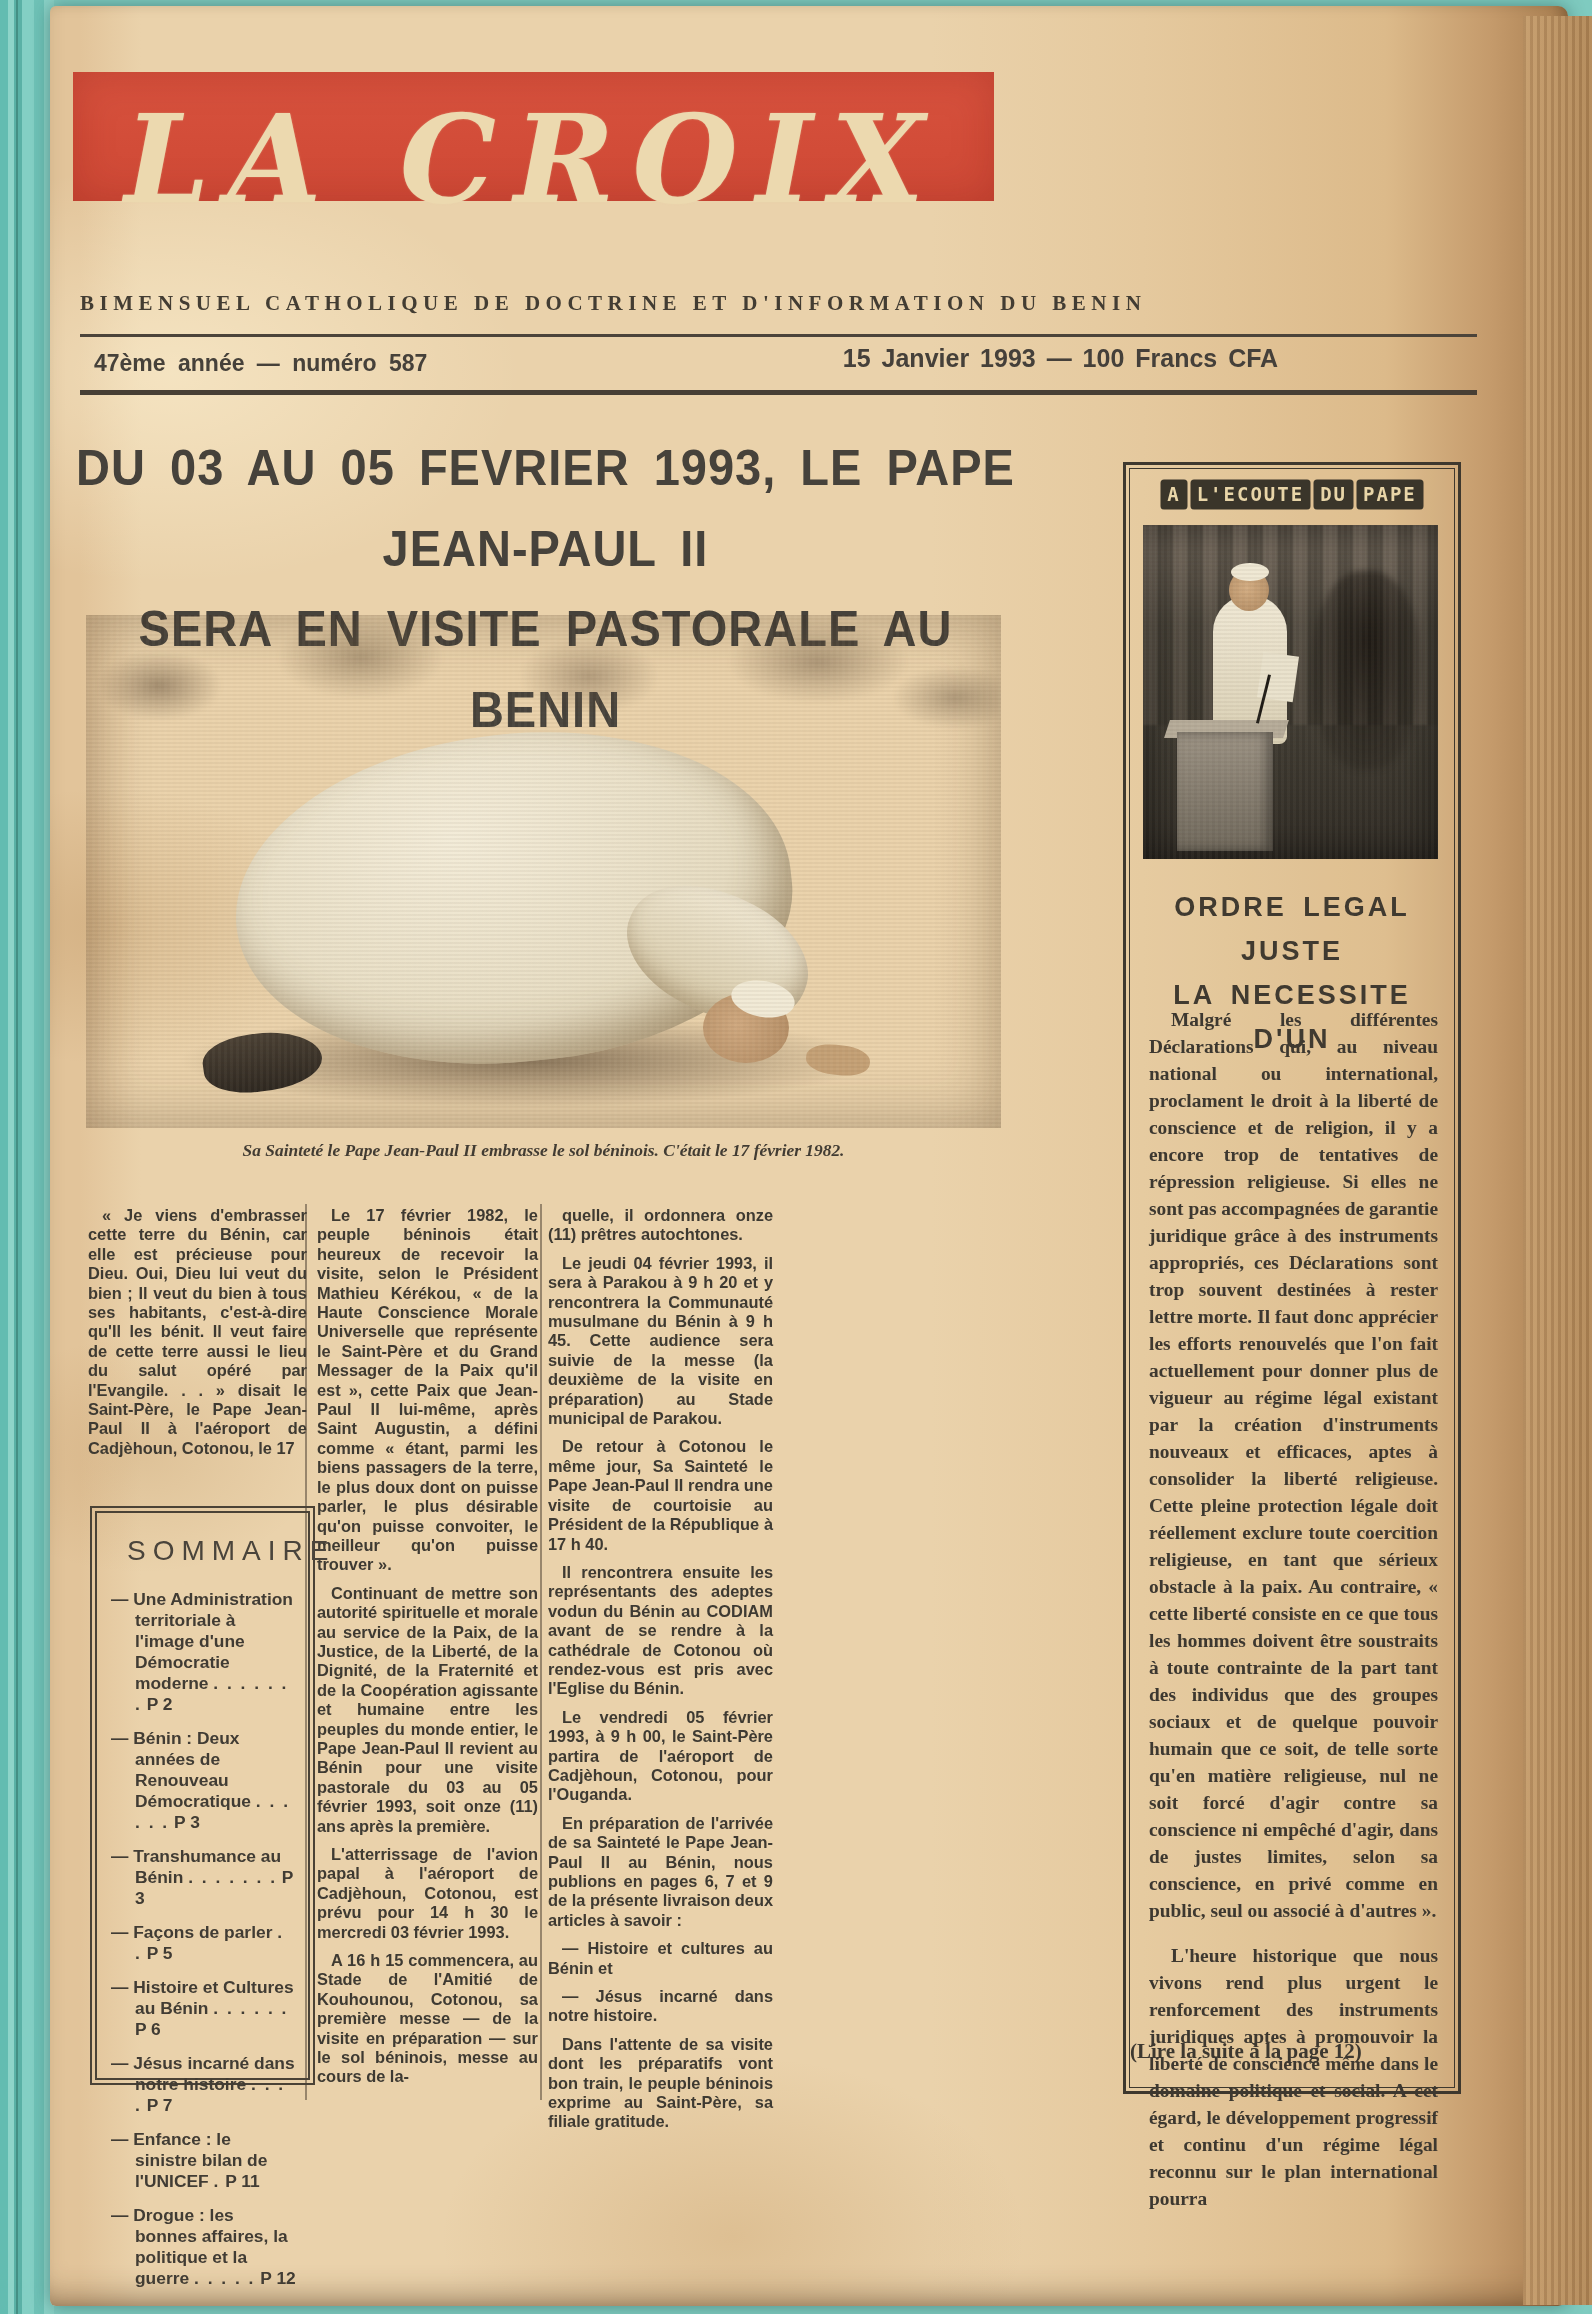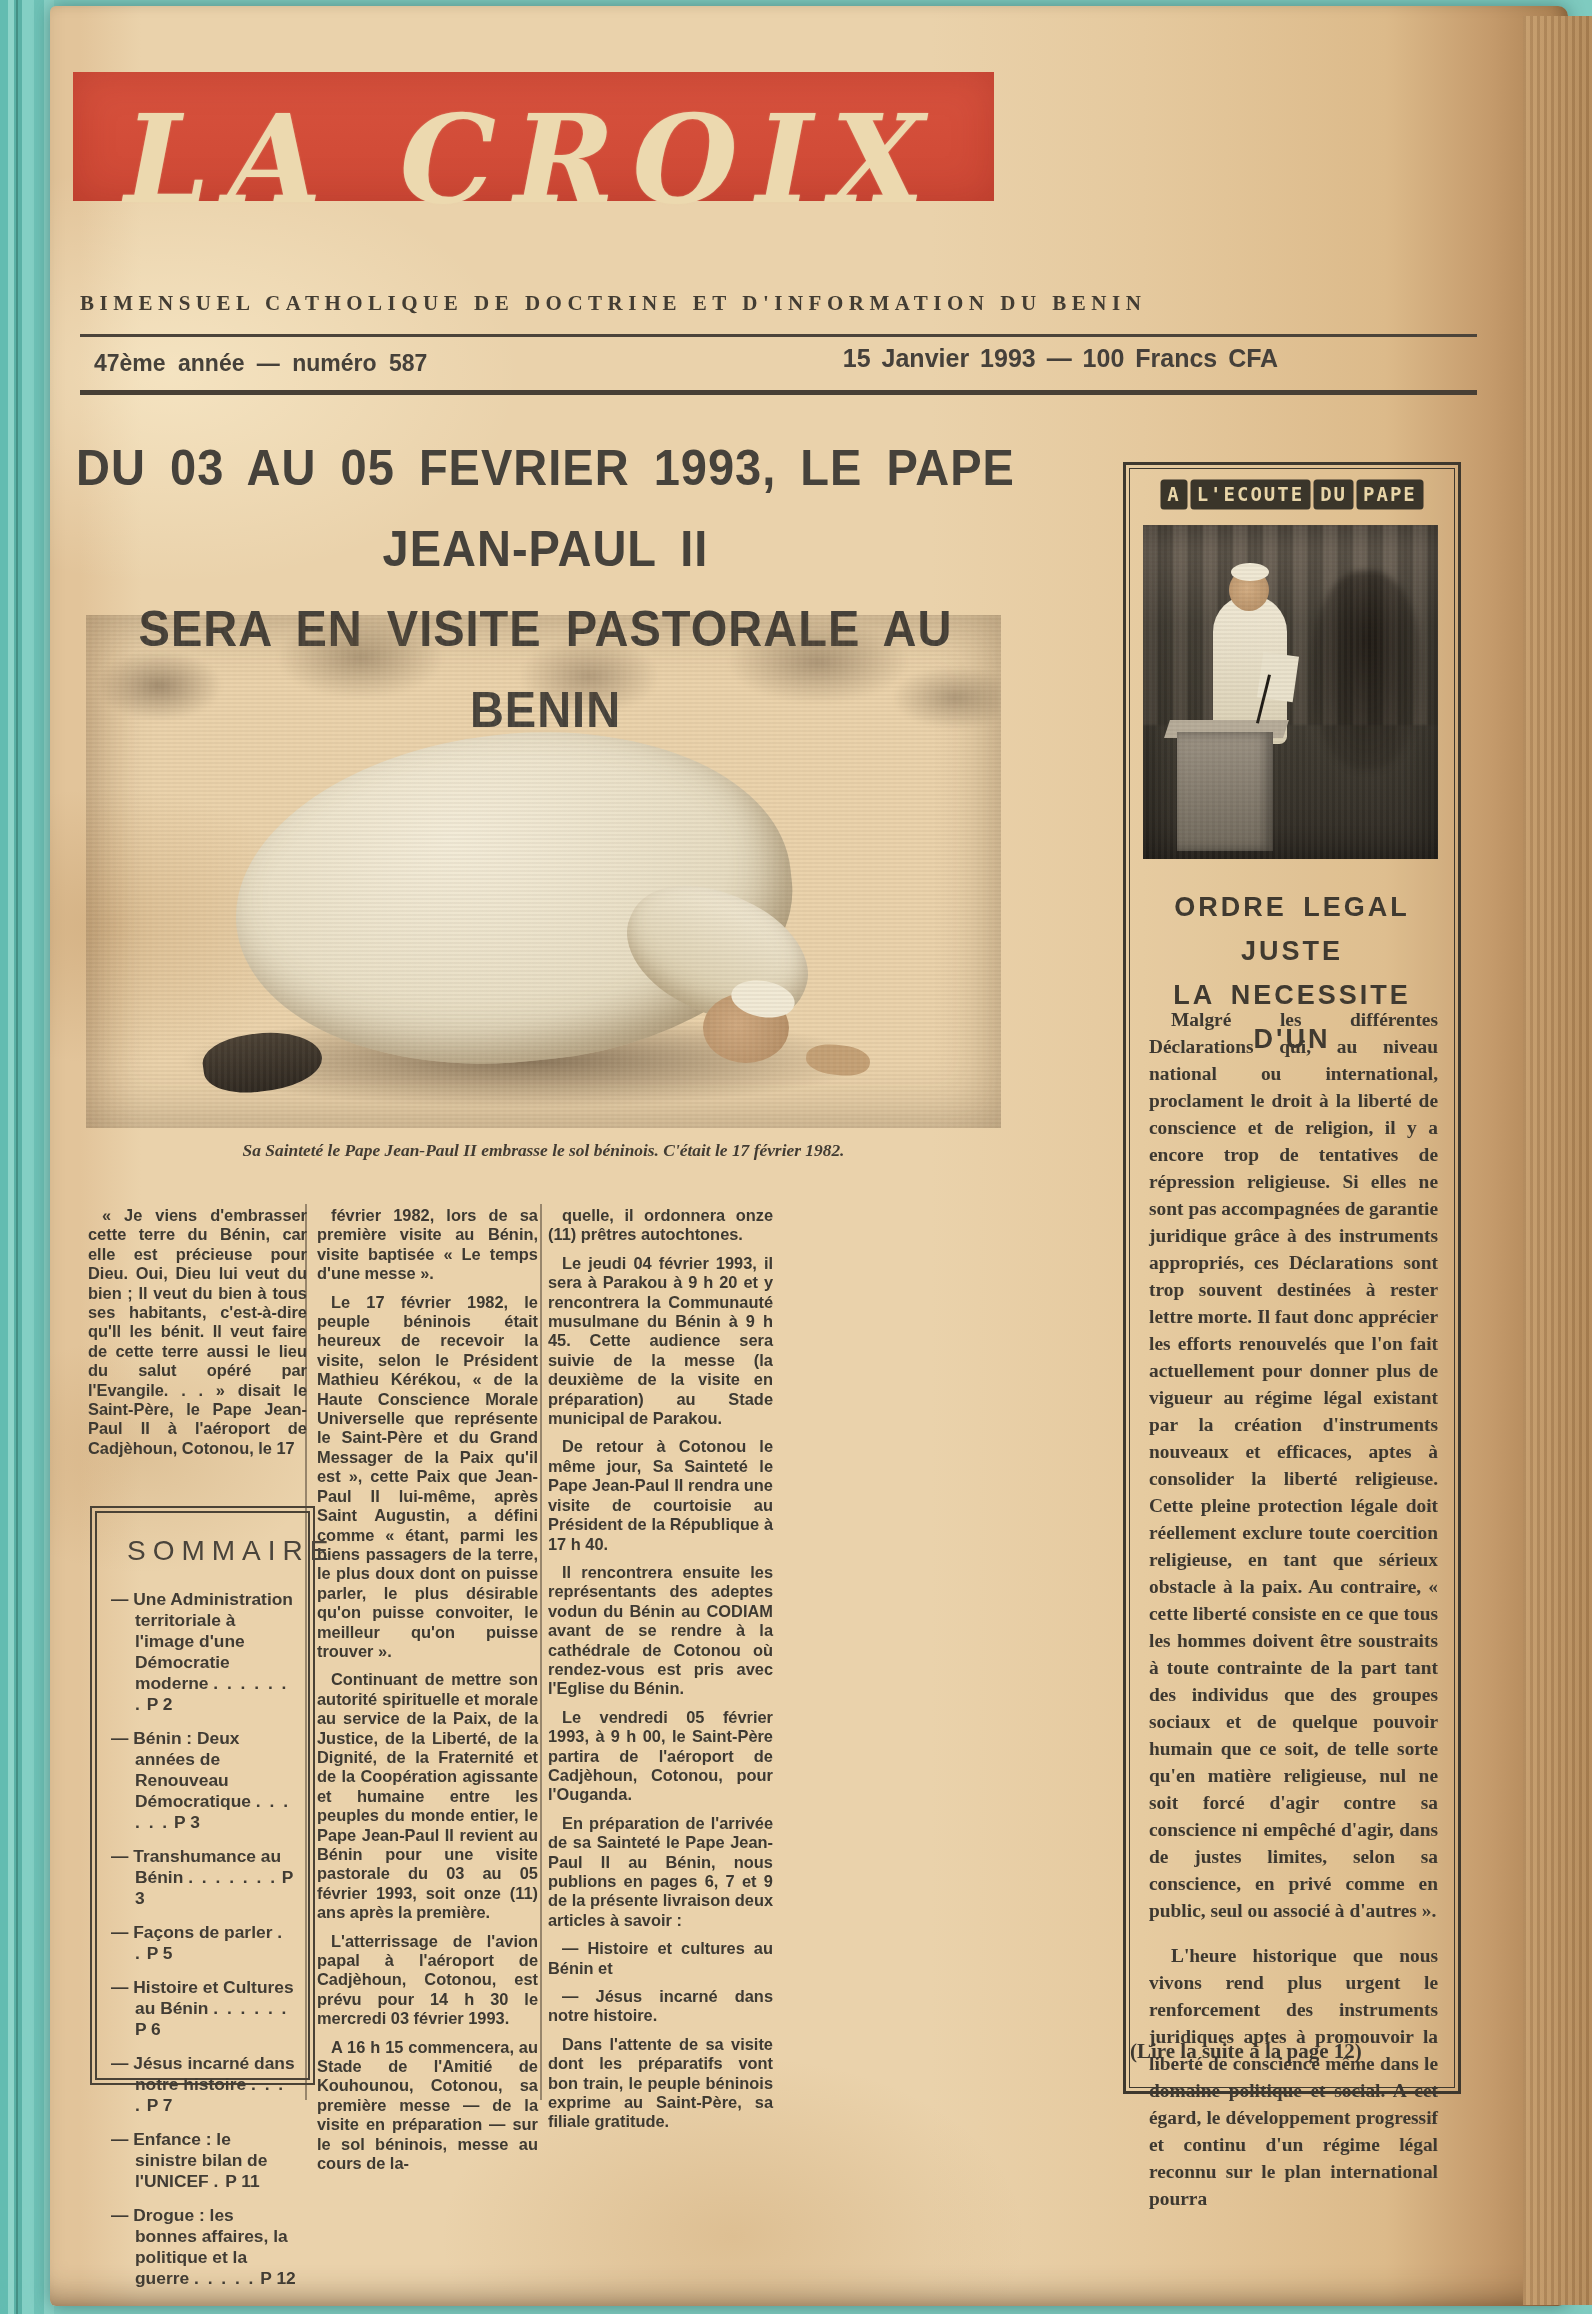--- a/index.html
+++ b/index.html
@@ -177,21 +177,20 @@
   <div class="caption">Sa Sainteté le Pape Jean-Paul II embrasse le sol béninois. C'était le 17 février 1982.</div>
 
   <div class="vrule vr1"></div>
   <div class="vrule vr2"></div>
 
   <div class="col col1">
     <p>« Je viens d'embrasser cette terre du Bénin, car elle est précieuse pour Dieu. Oui, Dieu lui veut du bien ; Il veut du bien à tous ses habitants, c'est-à-dire qu'Il les bénit. Il veut faire de cette terre aussi le lieu du salut opéré par l'Evangile. . . » disait le Saint-Père, le Pape Jean-Paul II à l'aéroport de Cadjèhoun, Cotonou, le 17</p>
   </div>
 
   <div class="col col2">
-    <p>février 1982, lors de sa première visite au Bénin, visite baptisée « Le temps d'une messe ».</p>
     <p>Le 17 février 1982, le peuple béninois était heureux de recevoir la visite, selon le Président Mathieu Kérékou, « de la Haute Conscience Morale Universelle que représente le Saint-Père et du Grand Messager de la Paix qu'il est », cette Paix que Jean-Paul II lui-même, après Saint Augustin, a défini comme « étant, parmi les biens passagers de la terre, le plus doux dont on puisse parler, le plus désirable qu'on puisse convoiter, le meilleur qu'on puisse trouver ».</p>
     <p>Continuant de mettre son autorité spirituelle et morale au service de la Paix, de la Justice, de la Liberté, de la Dignité, de la Fraternité et de la Coopération agissante et humaine entre les peuples du monde entier, le Pape Jean-Paul II revient au Bénin pour une visite pastorale du 03 au 05 février 1993, soit onze (11) ans après la première.</p>
     <p>L'atterrissage de l'avion papal à l'aéroport de Cadjèhoun, Cotonou, est prévu pour 14 h 30 le mercredi 03 février 1993.</p>
     <p>A 16 h 15 commencera, au Stade de l'Amitié de Kouhounou, Cotonou, sa première messe — de la visite en préparation — sur le sol béninois, messe au cours de la-</p>
   </div>
 
   <div class="col col3">
     <p>quelle, il ordonnera onze (11) prêtres autochtones.</p>
     <p>Le jeudi 04 février 1993, il sera à Parakou à 9 h 20 et y rencontrera la Communauté musulmane du Bénin à 9 h 45. Cette audience sera suivie de la messe (la deuxième de la visite en préparation) au Stade municipal de Parakou.</p>
     <p>De retour à Cotonou le même jour, Sa Sainteté le Pape Jean-Paul II rendra une visite de courtoisie au Président de la République à 17 h 40.</p>

